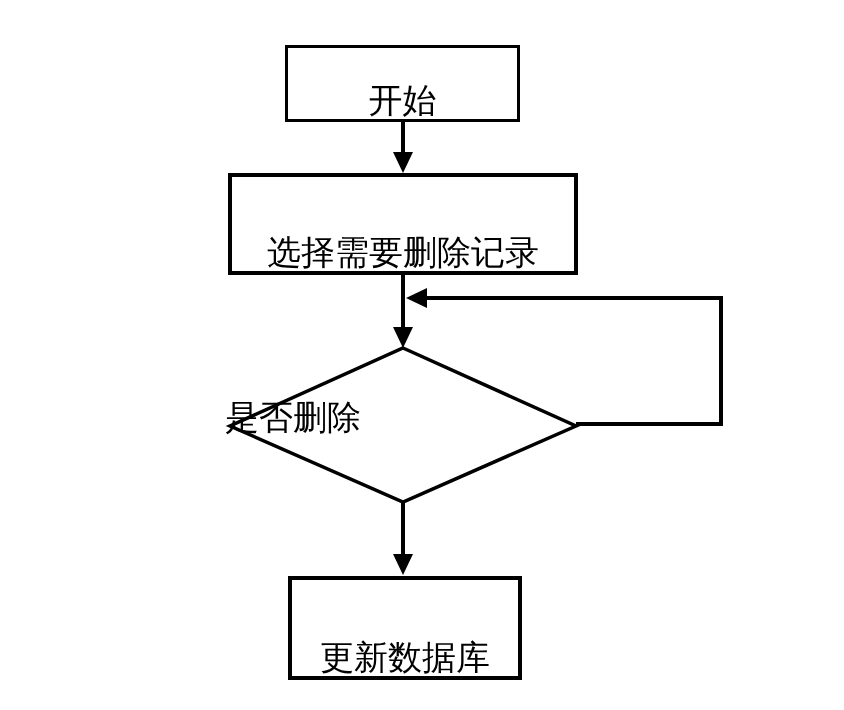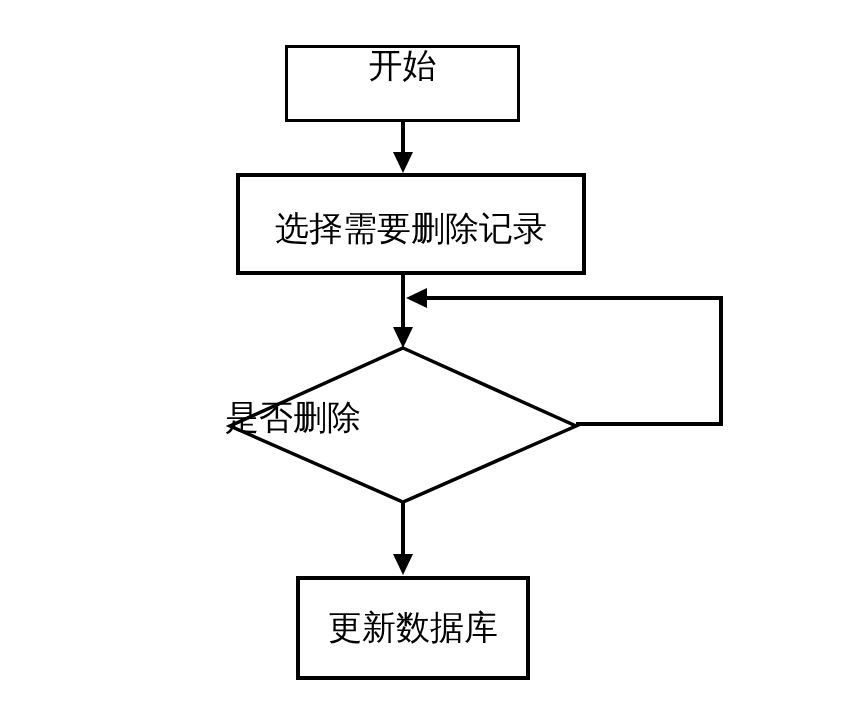--- a/index.html
+++ b/index.html
@@ -16,22 +16,22 @@
     font-family: "Liberation Serif", "DejaVu Serif", serif;
   }
   .node-rect {
     position: absolute;
     box-sizing: border-box;
     background: #ffffff;
     border: 3px solid #000000;
     display: flex;
     justify-content: center;
   }
-  .v-center { align-items: flex-start; }
-  .t-align  { align-items: center; margin-left: 8px; }
+  .v-center { align-items: flex-end; }
+  .t-align  { align-items: flex-end; }
   .node-label {
     font-size: 34px;
     line-height: 36px;
     color: #000000;
     white-space: nowrap;
   }
   .line {
     position: absolute;
     background: #000000;
   }

